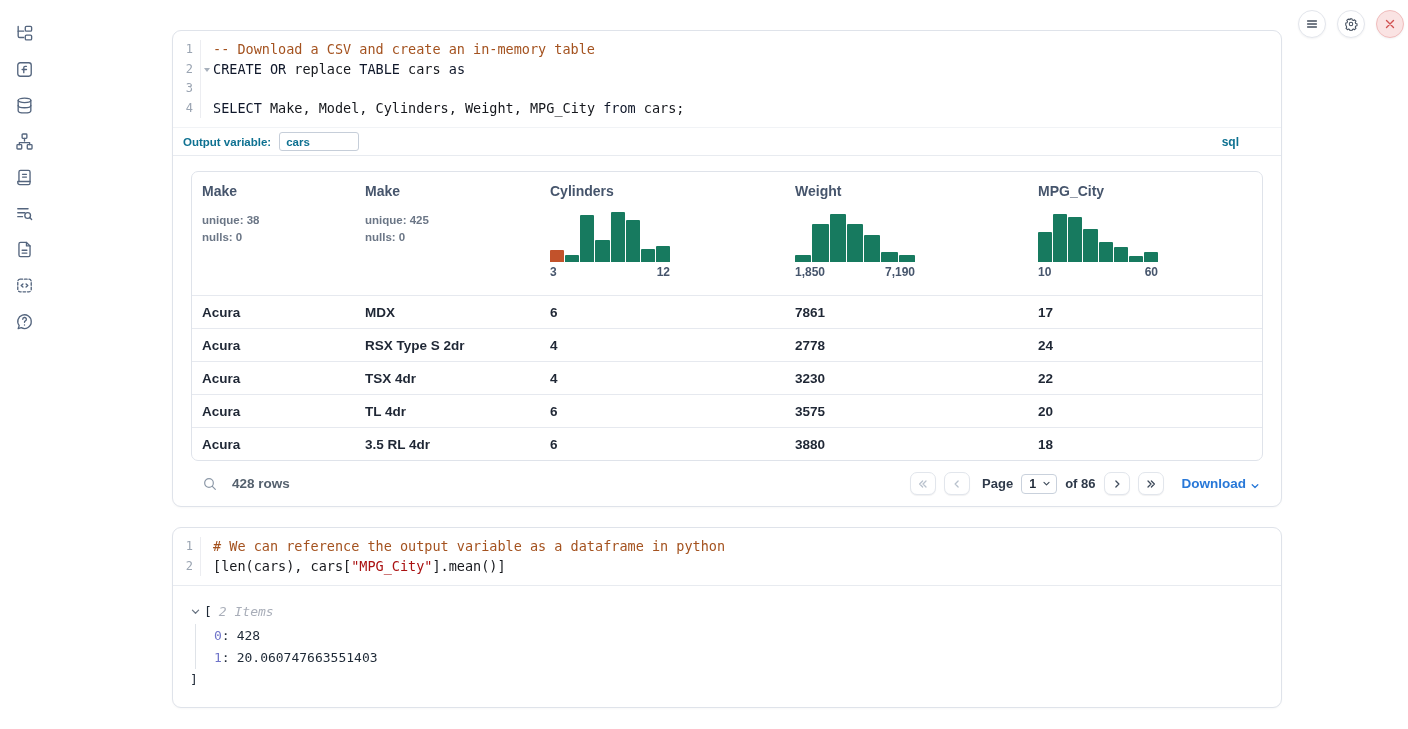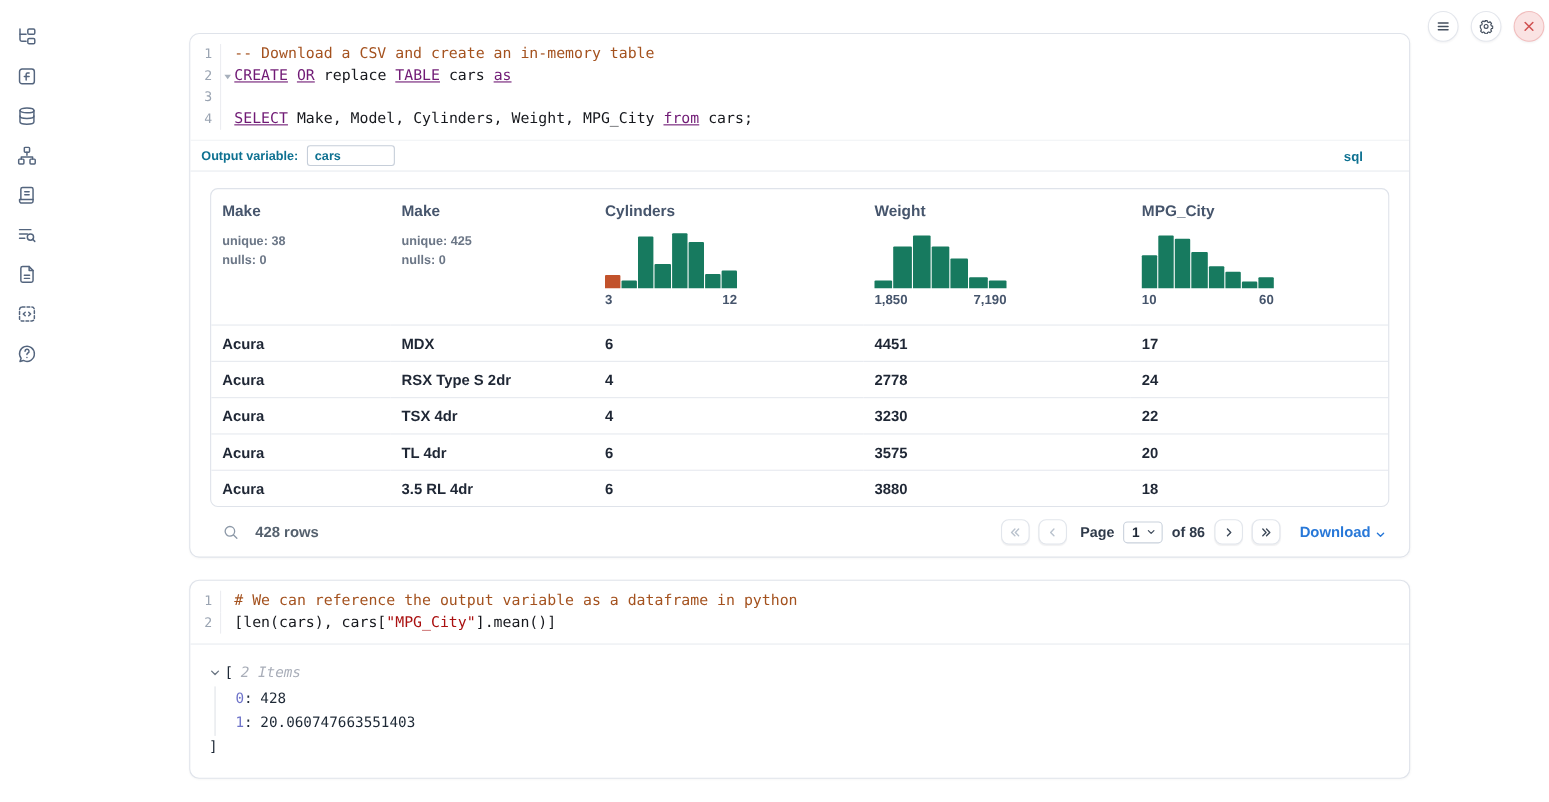--- a/index.html
+++ b/index.html
@@ -23,21 +23,21 @@
   .notebook { position:absolute; left:172px; top:30px; width:1110px; }
   .cell { border:1px solid #dfe3ea; border-radius:9px; background:#fff; box-shadow:0 1px 2px rgba(16,24,40,.03); overflow:hidden; }
   .cell + .cell { margin-top:20px; }
 
   
   .code-area { padding:9px 0 9px 0; cursor:text; }
   .code-line { display:flex; font-family:"DejaVu Sans Mono",monospace; font-size:13.5px; line-height:19.5px; white-space:pre; }
   .gutter { flex:none; width:28px; text-align:right; padding-right:7px; color:#9aa4b2; font-size:12px; line-height:19.5px; border-right:1px solid #ecedf1; position:relative; }
   .fold { position:absolute; right:-10px; top:8px; width:0; height:0; border-left:3.5px solid transparent; border-right:3.5px solid transparent; border-top:4.5px solid #a7b0bc; cursor:pointer; }
   .code-text { padding-left:12px; }
-  .tk-k { color:#701a75;text-decoration:underline; }
+  .tk-k { color:#0f172a; }
   .tk-c { color:#a4521f; }
   .tk-s { color:#aa1111; }
   .tk-p { color:#16181d; }
 
   
   .outvar-row { display:flex; align-items:center; height:29px; padding:0 10px; border-top:1px solid #f1f3f6; border-bottom:1px solid #e8ebf0; }
   .outvar-label { font-size:11.5px; font-weight:bold; color:#0e7191; margin-right:8px; }
   .outvar-input { width:80px; height:19px; border:1px solid #c6ced9; border-radius:3px; font-family:"Liberation Sans",sans-serif;
     font-size:11.5px; font-weight:bold; color:#0e7191; padding:0 6px; outline:none; }
   .lang-badge { margin-left:auto; margin-right:32px; font-size:12px; font-weight:bold; color:#0e7191; cursor:pointer;text-align:right; }
@@ -266,21 +266,21 @@
                     <span>60</span>
                   </div>
                 </div>
               </div>
             </div>
           <div id="table-body">
               <div class="trow">
                 <div class="td">Acura</div>
                 <div class="td">MDX</div>
                 <div class="td">6</div>
-                <div class="td">4451</div>
+                <div class="td">7861</div>
                 <div class="td">17</div>
               </div>
               <div class="trow">
                 <div class="td">Acura</div>
                 <div class="td">RSX Type S 2dr</div>
                 <div class="td">4</div>
                 <div class="td">2778</div>
                 <div class="td">24</div>
               </div>
               <div class="trow">

